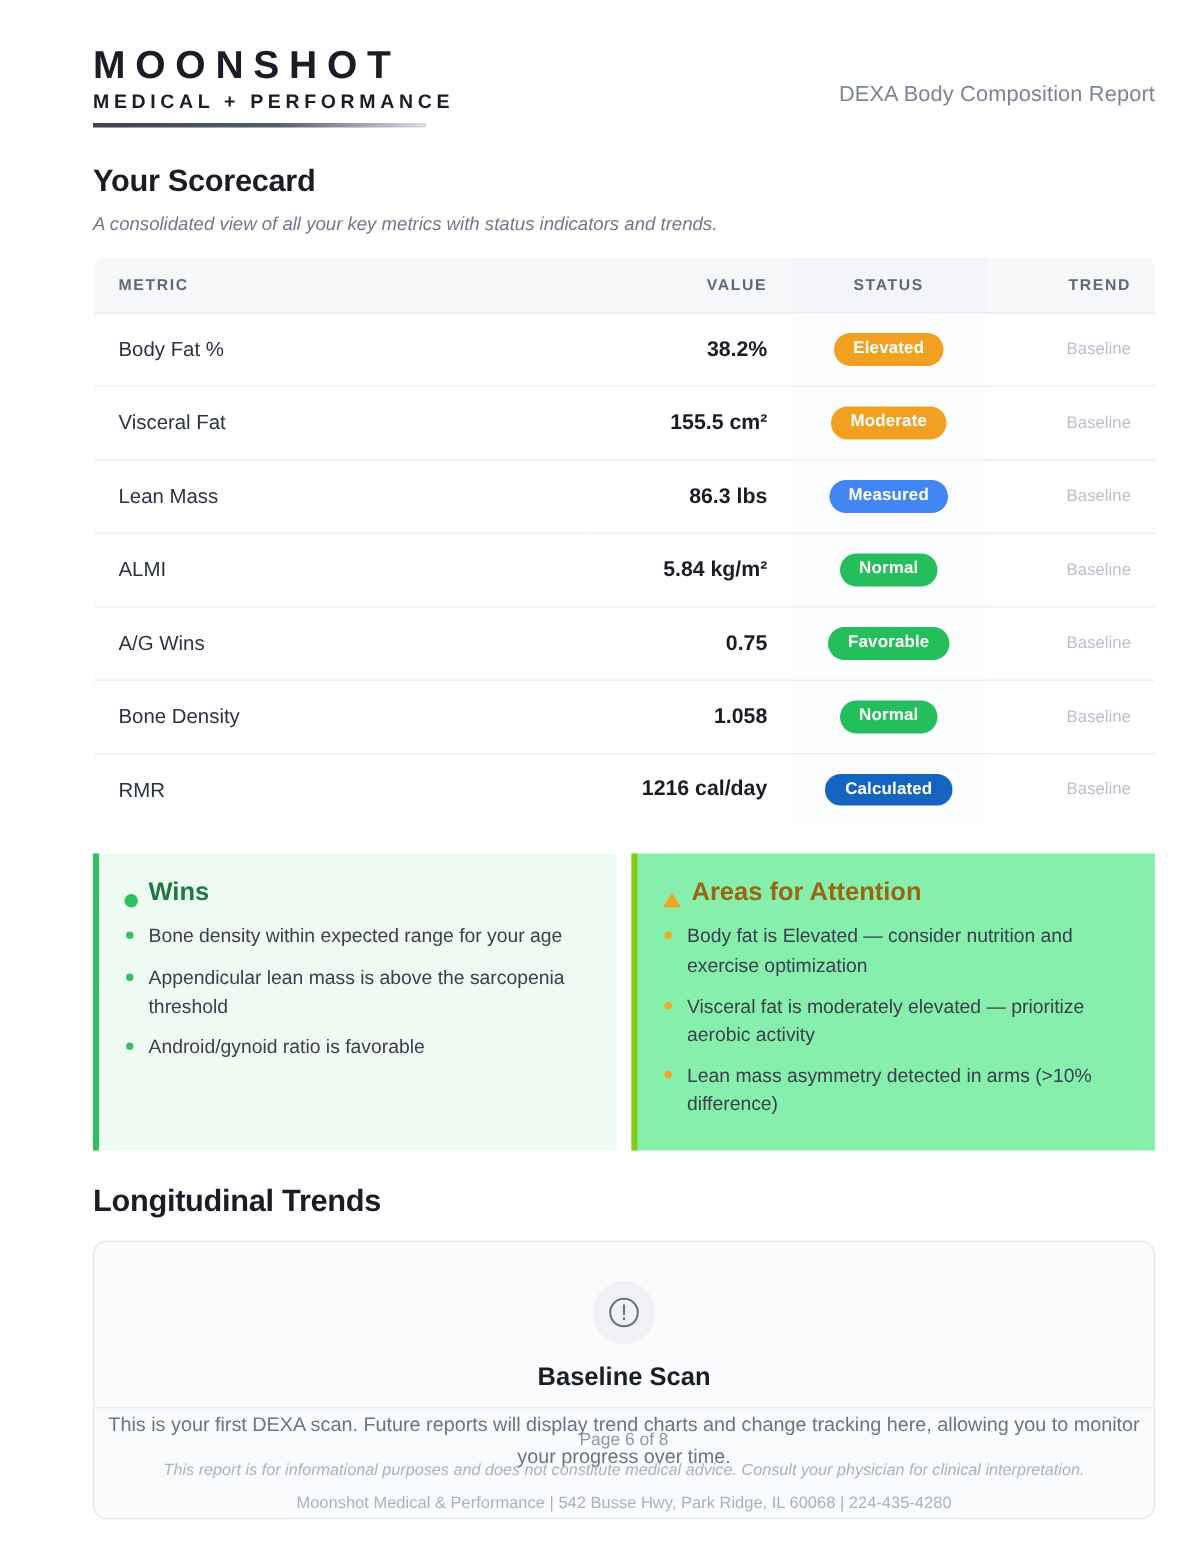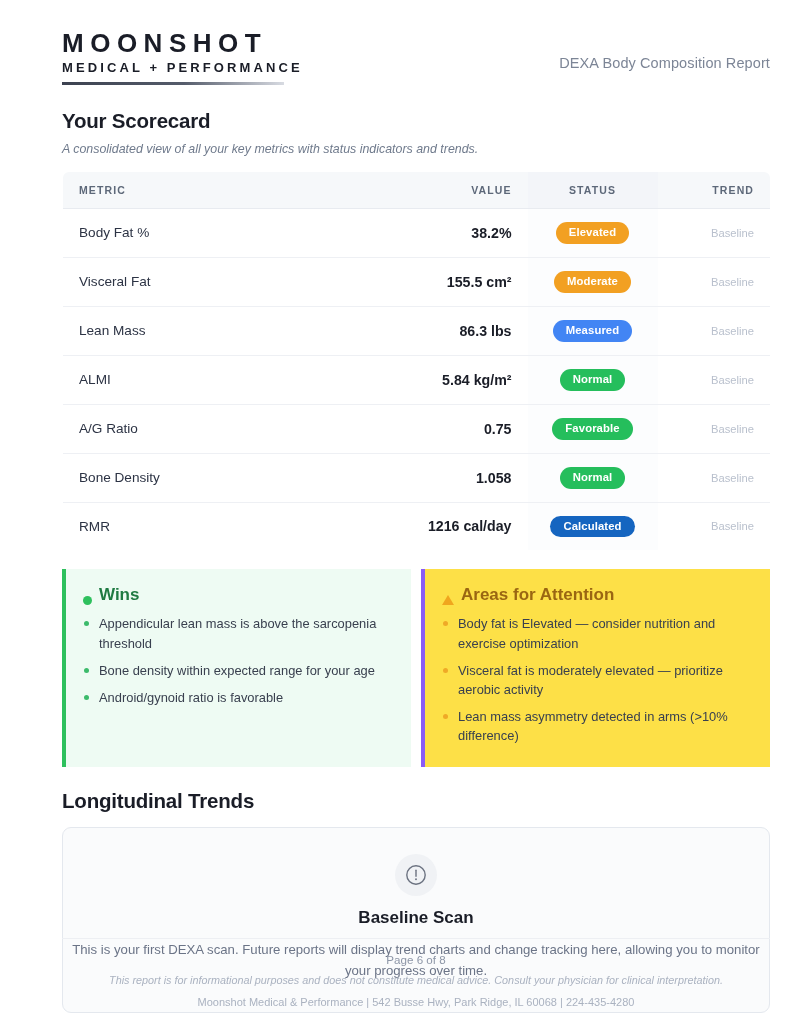--- a/index.html
+++ b/index.html
@@ -139,22 +139,22 @@
   .panel {
     flex: 1;
     padding: 16px 18px 22px 17px;
     min-height: 182px;
   }
   .panel-wins {
     background: #eefbf3;
     border-left: 4px solid #2ec05d;
   }
   .panel-attention {
-    background: #fde047;
-    border-left: 4px solid #8b5cf6;
+    background: #86efac;
+    border-left: 4px solid #84cc16;
   }
   .panel-head {
     display: flex;
     align-items: flex-end;
     gap: 7px;
     font-size: 17px;
     font-weight: 700;
     margin-bottom: 9px;
   }
   .panel-wins .panel-head { color: #1f7a42; }
@@ -304,21 +304,21 @@
             <td class="cell-status"><span class="badge" style="background: rgb(66, 133, 244);">Measured</span></td>
             <td class="cell-trend">Baseline</td>
           </tr>
           <tr>
             <td class="cell-metric">ALMI</td>
             <td class="cell-value">5.84 kg/m²</td>
             <td class="cell-status"><span class="badge" style="background: rgb(37, 190, 92);">Normal</span></td>
             <td class="cell-trend">Baseline</td>
           </tr>
           <tr>
-            <td class="cell-metric">A/G Ratio</td>
+            <td class="cell-metric">A/G Wins</td>
             <td class="cell-value">0.75</td>
             <td class="cell-status"><span class="badge" style="background: rgb(37, 190, 92);">Favorable</span></td>
             <td class="cell-trend">Baseline</td>
           </tr>
           <tr>
             <td class="cell-metric">Bone Density</td>
             <td class="cell-value">1.058</td>
             <td class="cell-status"><span class="badge" style="background: rgb(37, 190, 92);">Normal</span></td>
             <td class="cell-trend">Baseline</td>
           </tr>
@@ -332,22 +332,22 @@
     </table>
   </div>
 
   <div class="panels">
     <div class="panel panel-wins">
       <div class="panel-head">
         <span class="dot-icon"></span>
         <span>Wins</span>
       </div>
       <ul>
+          <li>Bone density within expected range for your age</li>
           <li>Appendicular lean mass is above the sarcopenia threshold</li>
-          <li>Bone density within expected range for your age</li>
           <li>Android/gynoid ratio is favorable</li>
         </ul>
     </div>
 
     <div class="panel panel-attention">
       <div class="panel-head">
         <span class="tri-icon"></span>
         <span>Areas for Attention</span>
       </div>
       <ul>

